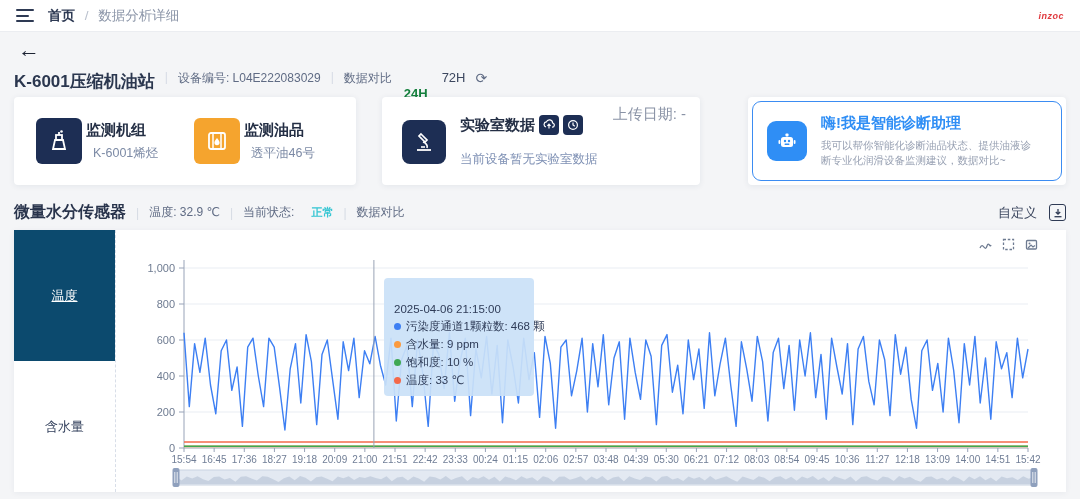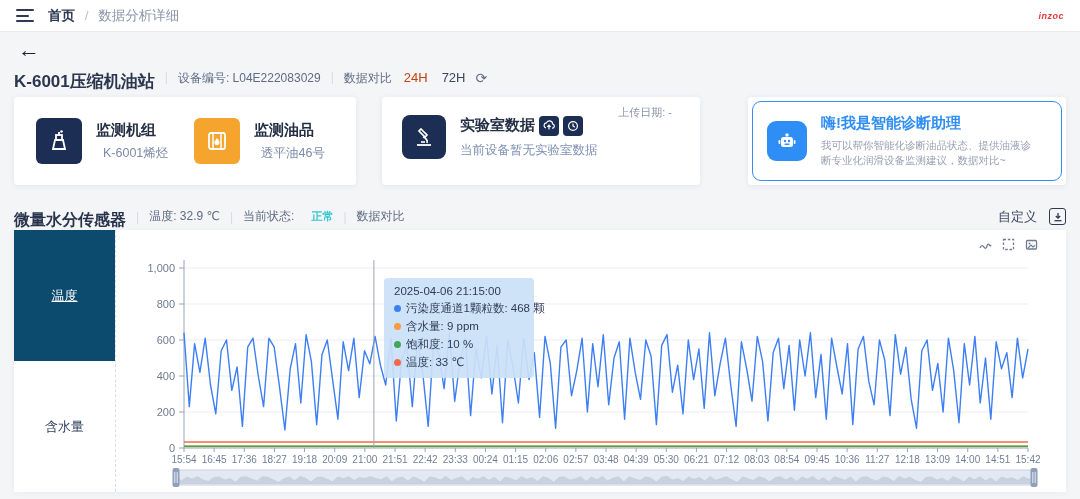--- a/index.html
+++ b/index.html
@@ -17,72 +17,72 @@
   .crumb .sep { color:#b9c0cd; margin:0 6px; }
   .crumb .cur { color:#8b95a8; }
   .logo { margin-left:auto; font-size:9px; font-weight:bold; font-style:italic; color:#e03a3f; letter-spacing:.5px; }
 
   
   .back-row { position:absolute; left:18px; top:38px; font-size:22px; color:#1c2333; cursor:pointer; line-height:24px; }
   .title-row { position:absolute; left:14px; top:70px; width:1052px; display:flex; align-items:flex-start; }
   .page-title { font-size:17px; font-weight:bold; color:#2b374f; }
   .vsep { color:#d6dbe4; margin:0 10px; font-size:12px; }
   .meta { font-size:12px; color:#5f6b84; }
-  .range-24 { font-size:13px; font-weight:normal; color:#c2410c; margin:0 14px 0 12px; cursor:pointer; }
+  .range-24 { font-size:13px; font-weight:bold; color:#15803d; margin:16px 14px 0 12px; cursor:pointer; }
   .range-72 { font-size:13px; color:#3c475f; cursor:pointer; }
   .refresh { font-size:14px; color:#5f6b84; margin-left:10px; cursor:pointer; }
 
   
   .card { position:absolute; top:97px; height:88px; background:#fff; border-radius:4px;
     box-shadow:0 1px 6px rgba(30,50,90,.08); }
   .card1 { left:14px; width:342px; display:flex; align-items:center; padding:0 22px; gap:18px; }
-  .pair { display:flex; align-items:center; gap:14px; flex:1; }
+  .pair { display:flex; align-items:center; gap:4px; flex:1; }
   .sq-icon { width:46px; height:46px; border-radius:6px; display:flex; align-items:center; justify-content:center; flex:none; }
   .sq-navy { background:#1d2e54; }
   .sq-orange { background:#f5a42e; }
   .pair-title { font-size:15px; font-weight:bold; color:#242f45; margin-bottom:5px; }
   .pair-sub { font-size:12.5px; color:#7c8aa5;margin-left:7px; }
 
   .card2 { left:382px; width:318px; padding:10px 16px 0 20px; }
-  .upload-date { position:absolute; right:28px; top:8px; font-size:11px; color:#8a93a6; }
+  .upload-date { position:absolute; right:14px; top:8px; font-size:15px; color:#8a93a6; }
   .lab-flex { display:flex; align-items:center; gap:14px; margin-top:8px; }
   .lab-icon { width:44px; height:44px; border-radius:8px; background:#1d2e54; display:flex; align-items:center; justify-content:center; flex:none; }
   .lab-title-row { display:flex; align-items:center; gap:4px; }
   .lab-title { font-size:15px; font-weight:bold; color:#242f45; }
   .mini-btn { width:20px; height:20px; border-radius:4px; background:#1d2e54; display:flex; align-items:center; justify-content:center; cursor:pointer; }
-  .lab-sub { font-size:12.5px; color:#7e90b4; margin-top:6px;text-align:right; }
+  .lab-sub { font-size:12.5px; color:#7e90b4; margin-top:16px;text-align:right; }
 
   .card3 { left:748px; width:318px; padding:4px; cursor:pointer; }
   .card3-inner { width:100%; height:100%; border:1px solid #3b8cf2; border-radius:9px;
     display:flex; align-items:center; gap:14px; padding:0 14px; }
   .bot-icon { width:40px; height:40px; border-radius:9px; background:#2f8ef5; display:flex; align-items:center; justify-content:center; flex:none; }
   .bot-title { font-size:15px; font-weight:bold; color:#2f8ef5; margin-bottom:5px; }
   .bot-desc { font-size:10.5px; color:#98a1b3; line-height:1.45; }
 
   
   .section-row { position:absolute; left:14px; top:202px; width:1052px; display:flex; align-items:center; }
-  .section-title { font-size:16px; font-weight:bold; color:#29344c;margin-top:8px; }
+  .section-title { font-size:16px; font-weight:bold; color:#29344c; }
   .status-ok { color:#36c6d3; margin-left:17px; font-size:11px;font-weight:bold; }
   .custom-label { margin-left:auto; font-size:13px; color:#3c475f; cursor:pointer; }
   .dl-btn { width:17px; height:17px; border:1.5px solid #2e3a54; border-radius:3px; margin-left:12px;
     display:flex; align-items:center; justify-content:center; cursor:pointer; }
 
   
   .chart-panel { position:absolute; left:14px; top:230px; width:1052px; height:262px; background:#fff;
     box-shadow:0 1px 6px rgba(30,50,90,.06); }
   .tabs-col { position:absolute; left:0; top:0; width:102px; height:262px; border-right:1px dashed #d8dee8; }
   .tab { height:131px; display:flex; align-items:center; justify-content:center; font-size:13px; cursor:pointer; color:#33405c; background:#fff; }
   .tab.active { background:#0c4a6e; color:#fff;text-decoration:underline; }
   .chart-area { position:absolute; left:102px; top:0; width:950px; height:262px; }
   .toolbox { position:absolute; right:28px; top:8px; display:flex; gap:10px; z-index:3; }
   .toolbox span { cursor:pointer; line-height:0; }
 
   
   .tooltip { position:absolute; left:268px; top:48px; width:150px; background:rgba(202,225,247,.92);
-    border-radius:4px; padding:7px 10px 8px 10px; z-index:4; pointer-events:none; }
+    border-radius:4px; padding:25px 10px 8px 10px; z-index:4; pointer-events:none; }
   .tt-title { font-size:11.5px; color:#2f3c58; margin-bottom:4px; }
   .tt-row { font-size:11.5px; color:#2f3c58; display:flex; align-items:center; margin-top:3px; white-space:nowrap; }
   .tt-dot { width:7px; height:7px; border-radius:50%; margin-right:5px; flex:none; }
 </style>
 </head>
 <body>
 
 <div class="topbar">
   <div class="hamburger">
       <i></i>

